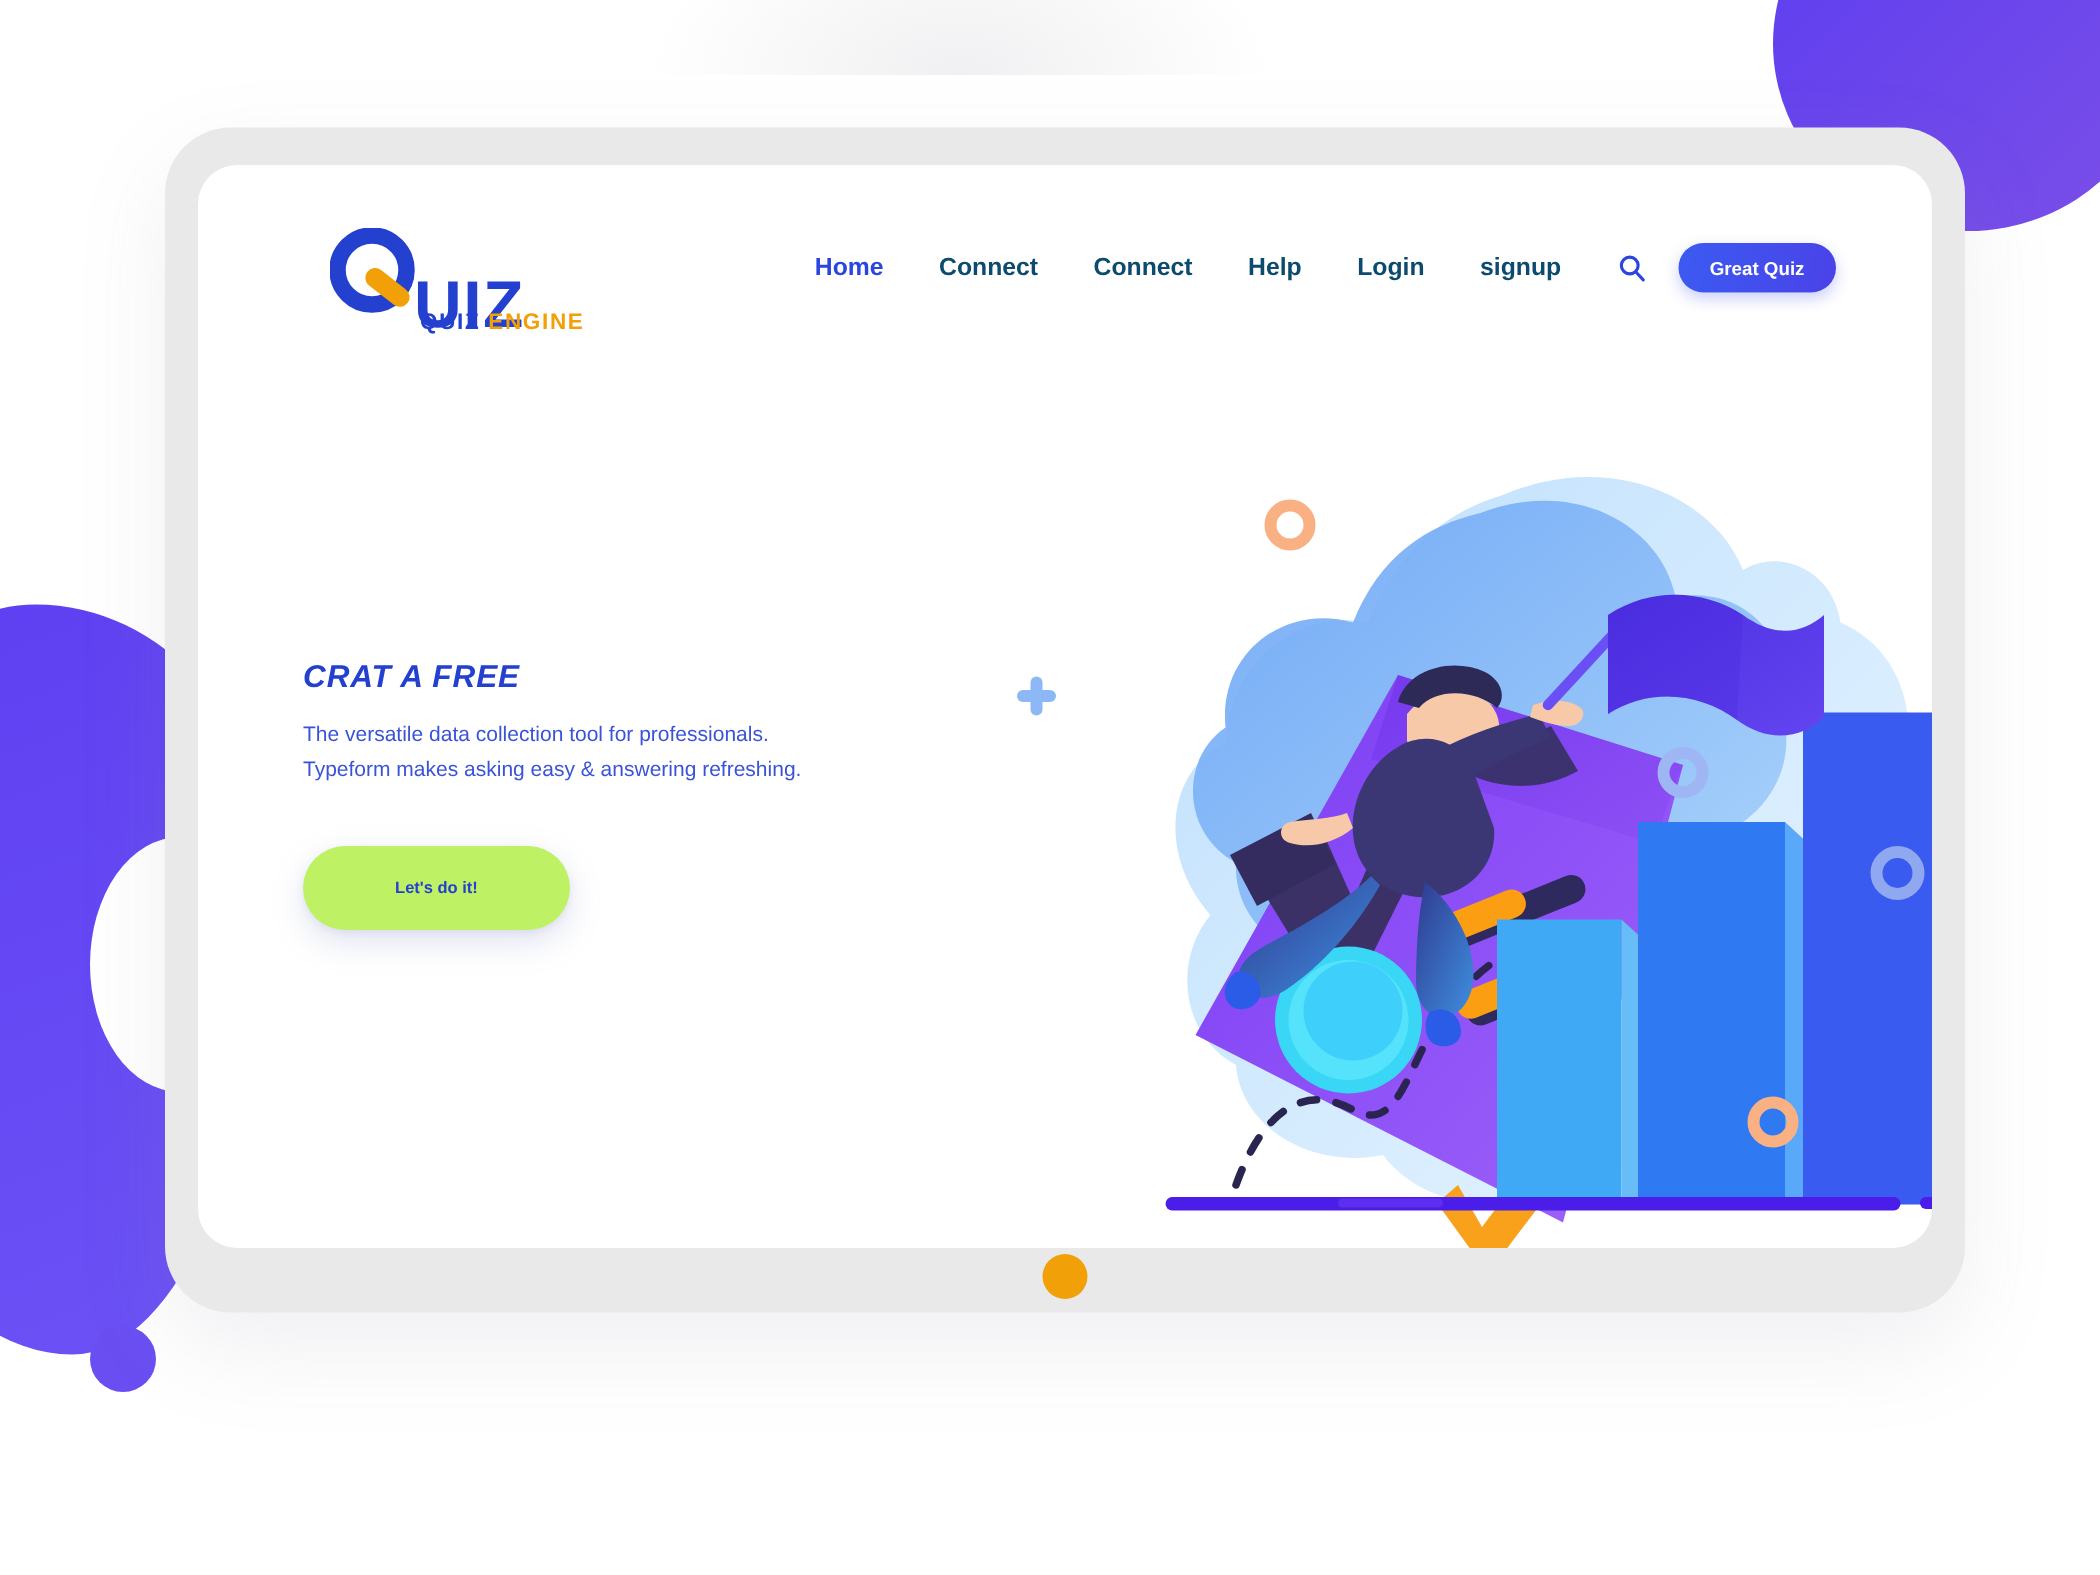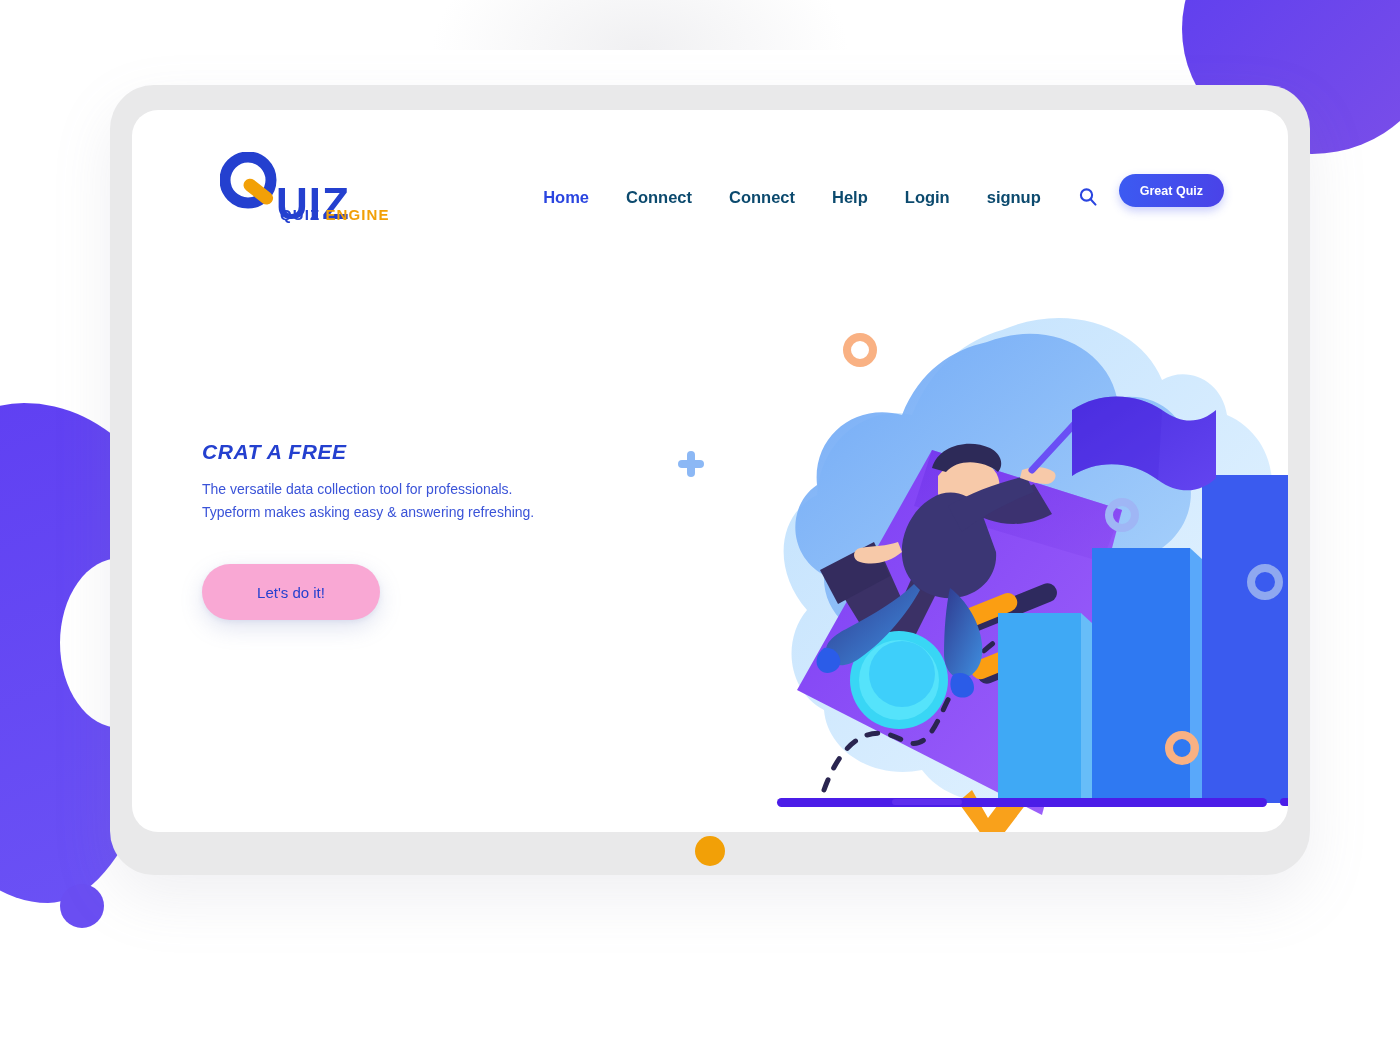--- a/index.html
+++ b/index.html
@@ -83,22 +83,22 @@
     color: #2440cf;
   }
   .logo-tag {
     position: absolute; left: 60px; top: 54px;
     font-size: 15px; font-weight: bold; letter-spacing: 1.1px;
   }
   .logo-tag .t1 { color: #2440cf; }
   .logo-tag .t2 { color: #f2a007; }
 
   .nav {
-    position: absolute; right: 64px; top: 64px;
-    display: flex; align-items: flex-end; gap: 0;
+    position: absolute; right: 64px; top: 52px;
+    display: flex; align-items: center; gap: 0;
   }
   .nav-link {
     position: relative;
     font-size: 16.5px; font-weight: bold;
     color: #0c4a6e;
     margin-right: 37px;
     white-space: nowrap;
     cursor: pointer;
   }
   .nav-link.active { color: #2a45e0; }
@@ -142,23 +142,23 @@
   .headline .hl-a { color: #2440cf; }
   .headline .hl-b { color: #f2a007; }
   .sub {
     font-size: 14px; line-height: 1.65; color: #3a53d8;
     max-width: 345px; margin-bottom: 40px;
   }
   .cta {
     display: inline-flex; align-items: center; justify-content: center;
     width: 178px; height: 56px;
     border-radius: 28px;
-    background: #f9a8d4;
+    background: #bef264;
     border: none;
-    color: #2440cf; font-size: 15px; font-weight: normal;
+    color: #2440cf; font-size: 11px; font-weight: bold;
     cursor: pointer;
     box-shadow: 0 8px 22px rgba(120,130,190,0.22), 0 2px 5px rgba(120,130,190,0.12);
   }
 
   
   .illus { position: absolute; left: 470px; top: 160px; width: 690px; height: 600px; }
   .illus svg { width: 100%; height: 100%; display: block; }
 </style>
 </head>
 <body>

